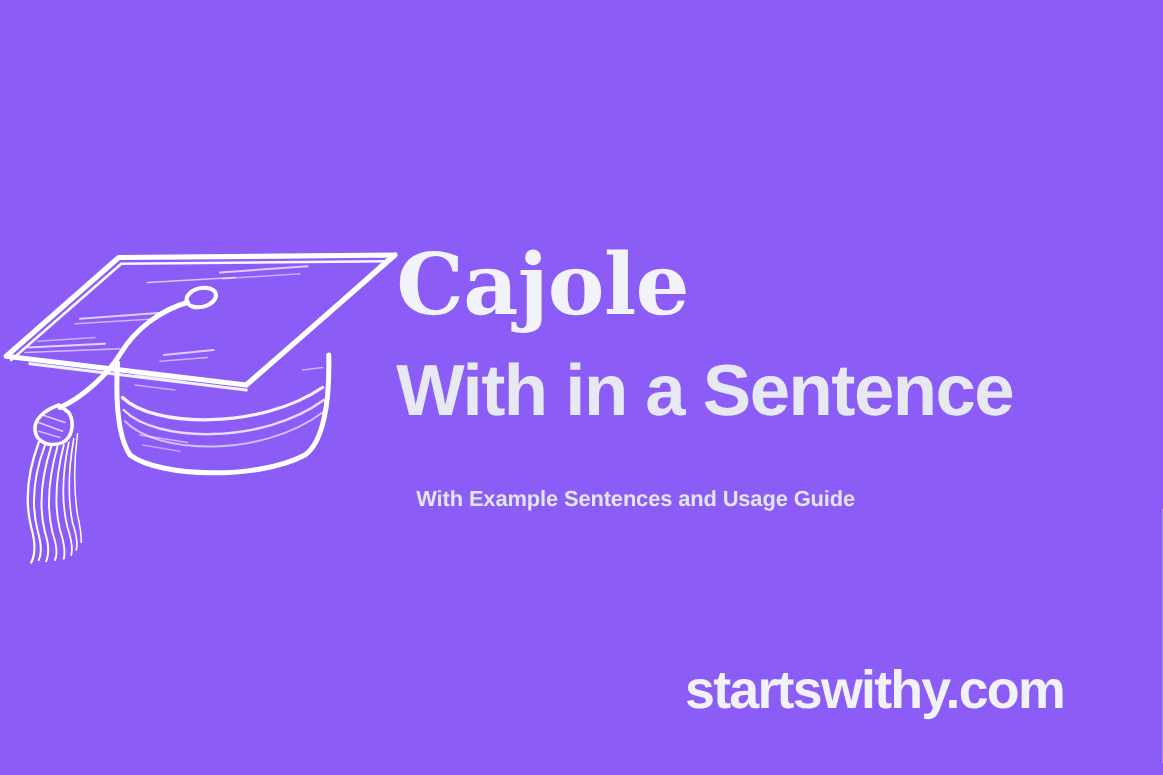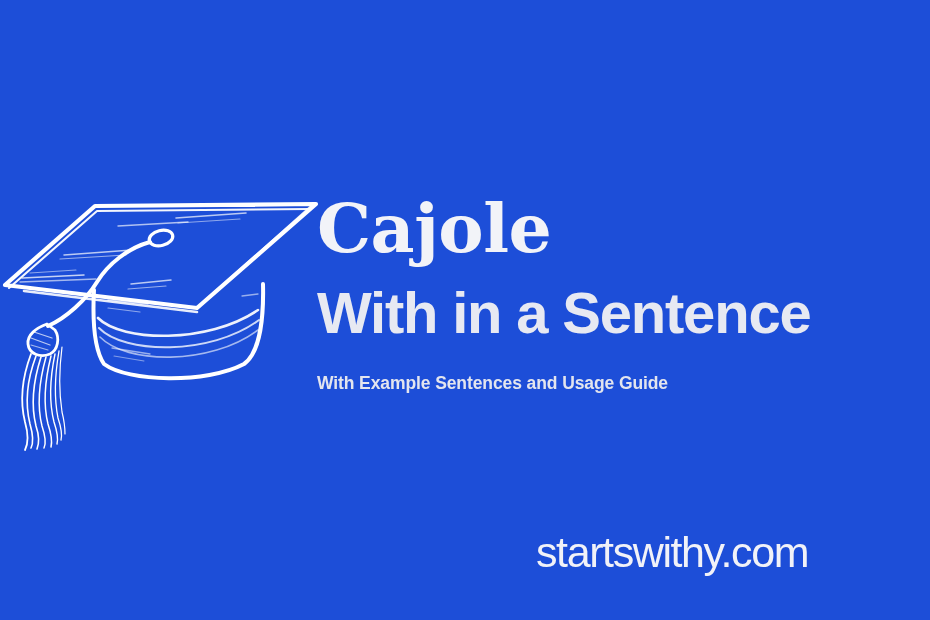--- a/index.html
+++ b/index.html
@@ -9,21 +9,21 @@
   body {
     width: 930px;
     height: 620px;
     overflow: hidden;
     font-family: "Liberation Sans", sans-serif;
   }
   #card {
     position: relative;
     width: 930px;
     height: 620px;
-    background: #1d4ed8;
+    background: #8b5cf6;
     overflow: hidden;
   }
 
   
   #cap-art {
     position: absolute;
     left: 0px;
     top: 178px;
     width: 320px;
     height: 275px;
@@ -62,32 +62,32 @@
     padding-top: 18px;
     white-space: nowrap;
   }
   #tagline {
     font-family: "Liberation Sans", sans-serif;
     font-weight: 700;
     font-size: 17.5px;
     line-height: 22px;
     letter-spacing: -0.1px;
     color: #e3e5ee;
-    margin: 0;
+    margin: 16px;
     padding-top: 28px;
     white-space: nowrap;
   }
 
   
   #brand {
     position: absolute;
-    left: 536px;
+    left: 548px;
     top: 528px;
     font-family: "Liberation Sans", sans-serif;
-    font-weight: 400;
+    font-weight: 700;
     font-size: 43px;
     line-height: 48px;
     letter-spacing: -1.4px;
     color: #f1f2f8;
     white-space: nowrap;
   }
 </style>
 </head>
 <body>
 

